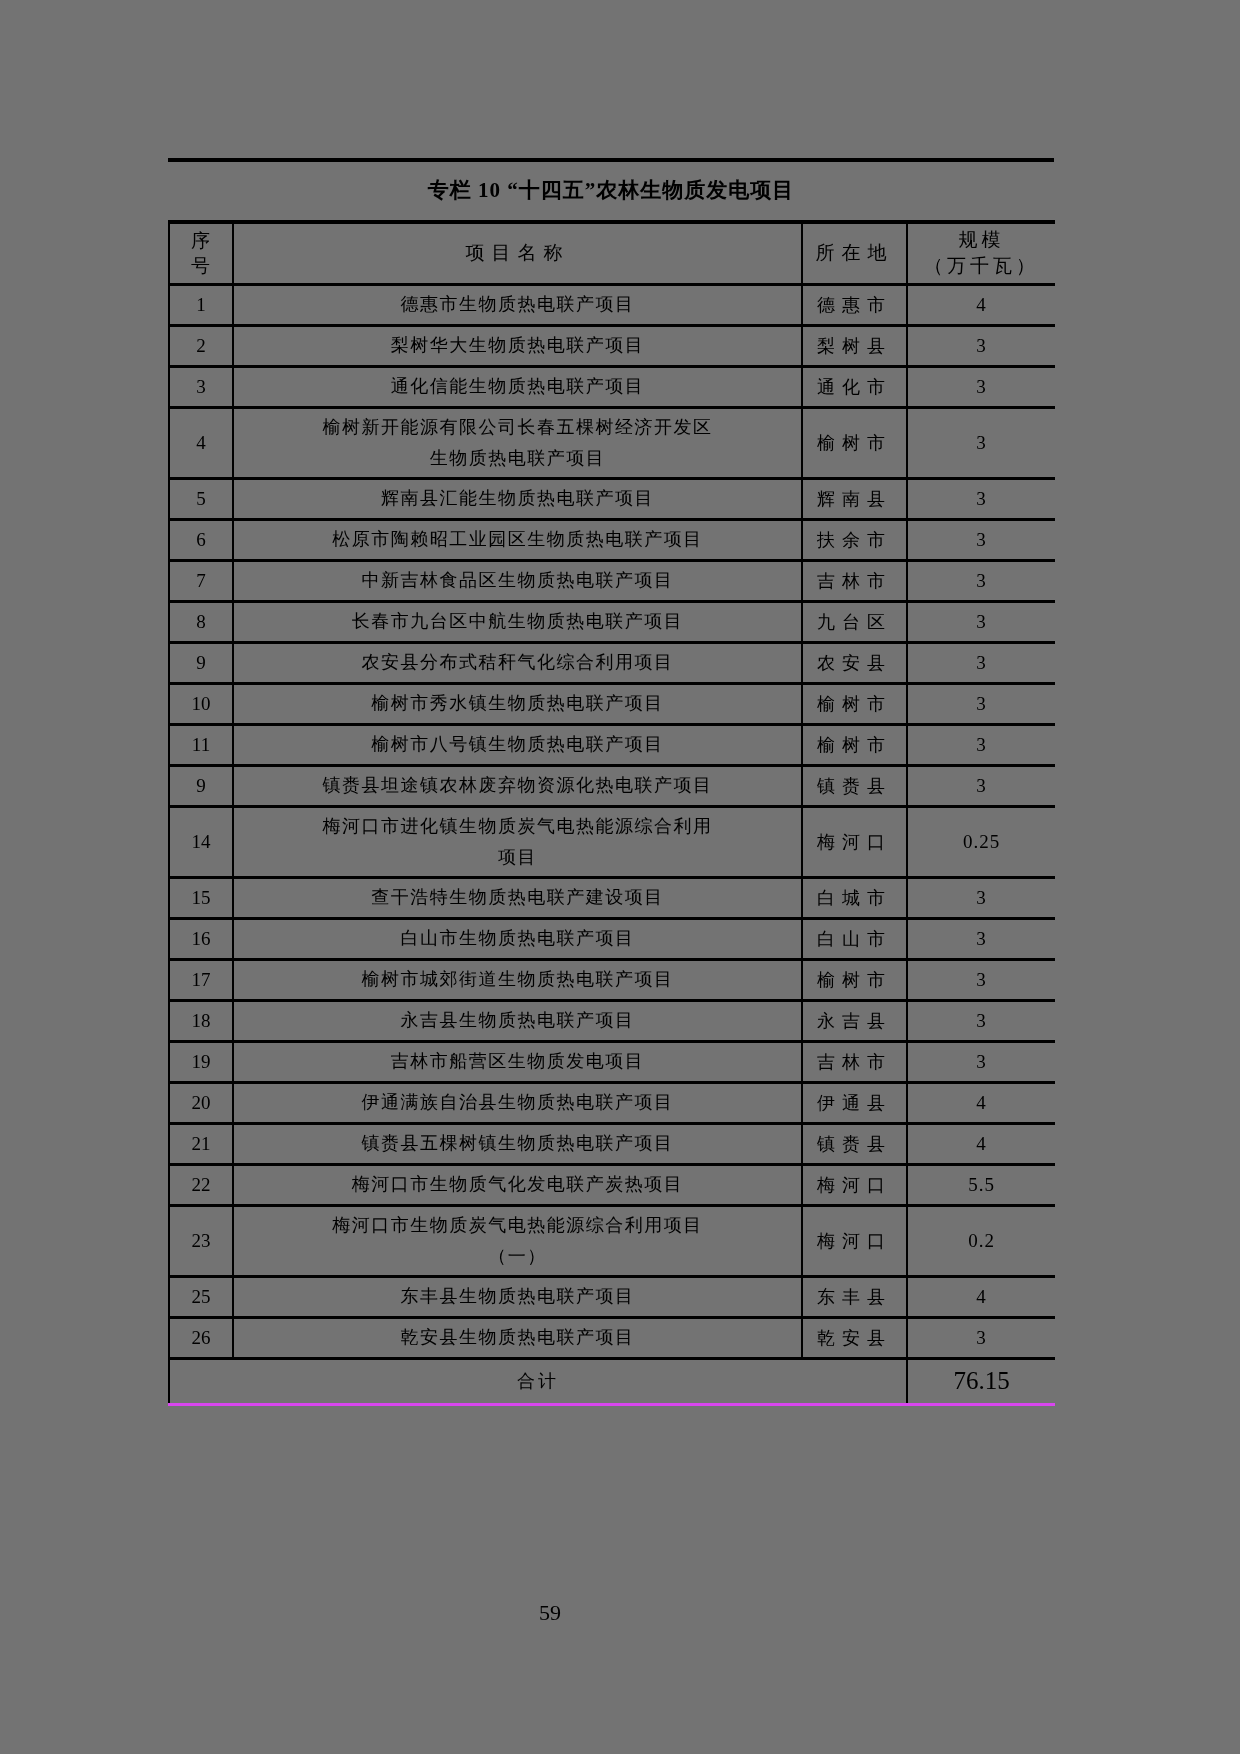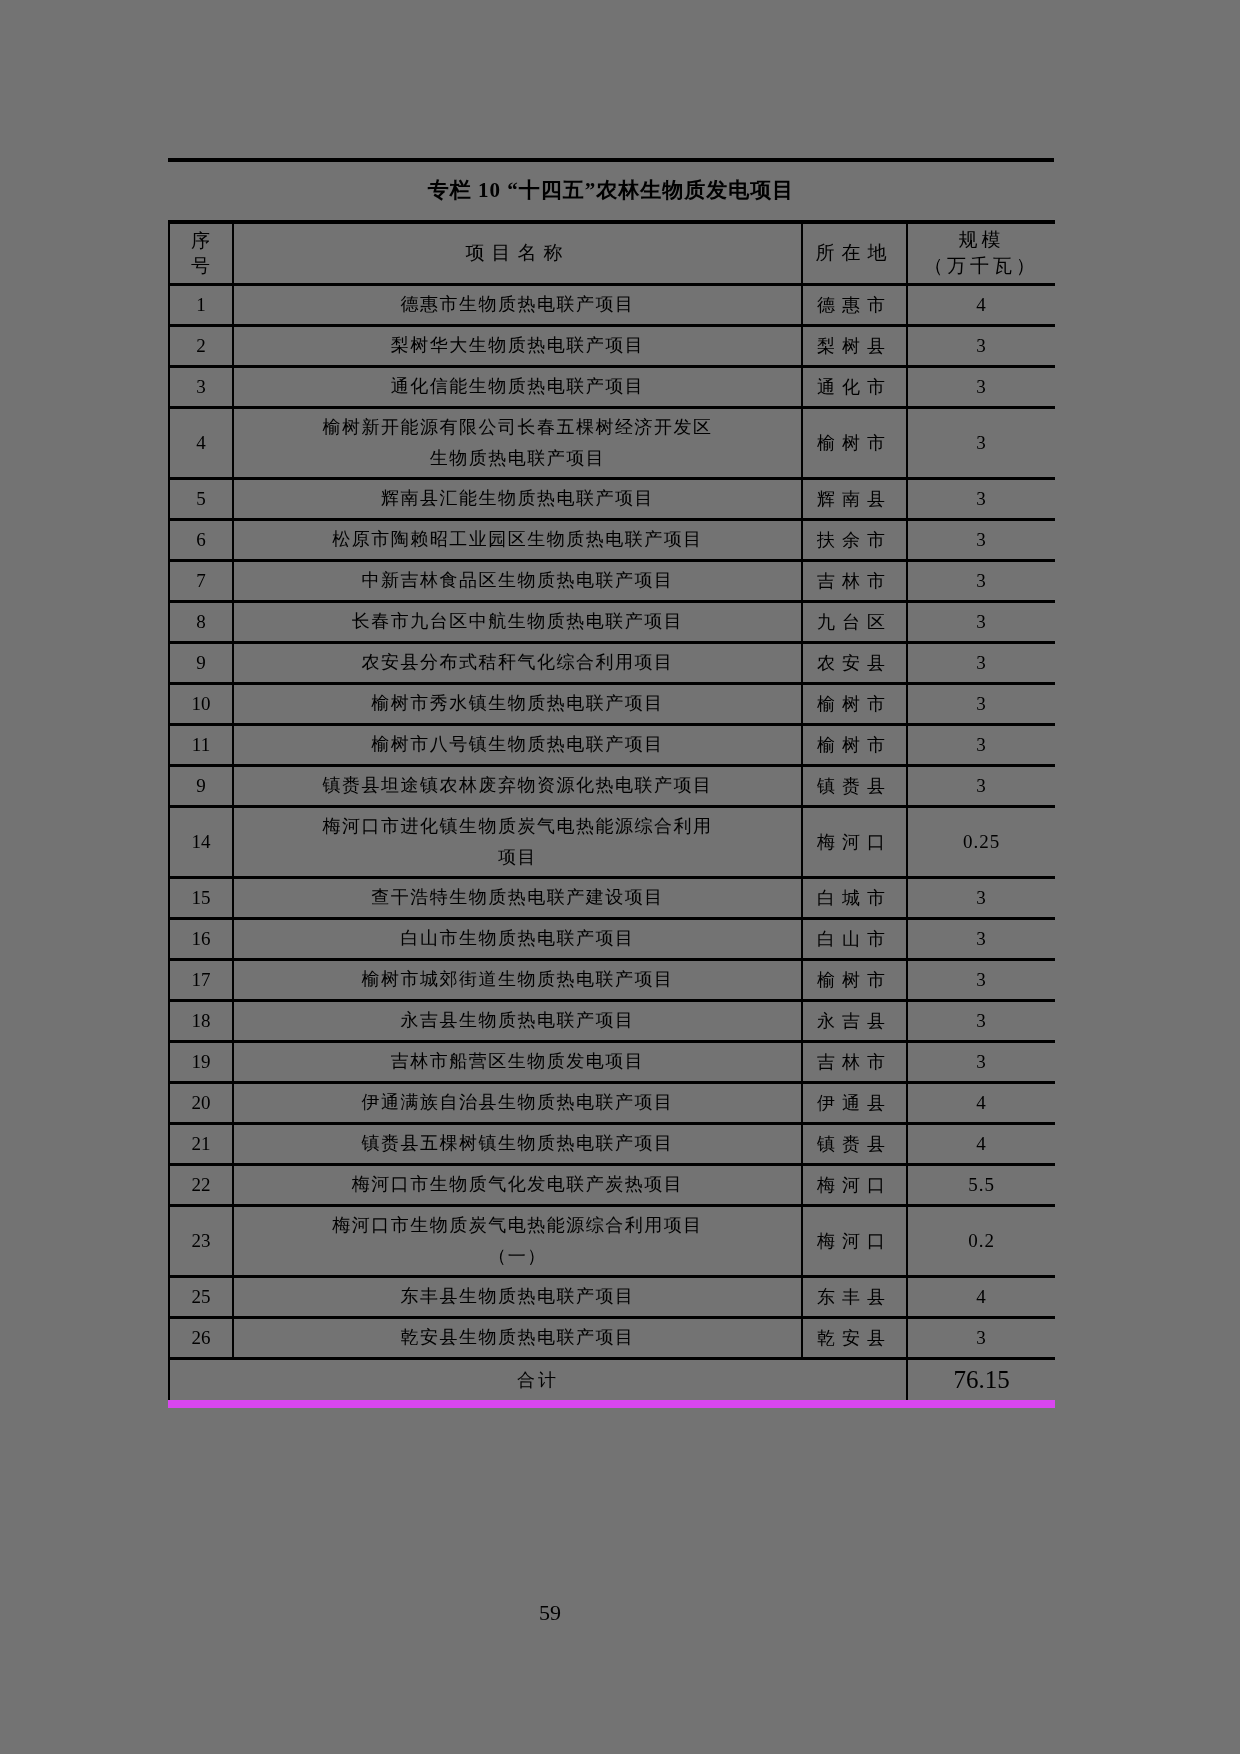--- a/index.html
+++ b/index.html
@@ -63,21 +63,21 @@
 
   tbody td { height: 41px; font-size: 18px; }
   td.c-no    { font-size: 19px; }
   td.c-name  { white-space: pre-line; line-height: 31px; letter-spacing: 1.5px; }
   td.c-loc   { letter-spacing: 7px; }
   td.c-scale { font-size: 19px; letter-spacing: 1px; }
 
   tfoot td {
     height: 46px;
     font-size: 18px;
-    border-bottom: 8px solid #d946ef;
+    border-bottom: 3px solid #d946ef;
   }
   td.total-label { letter-spacing: 3px; }
   td.total-value { font-size: 25px; }
 
   .pageno {
     position: absolute;
     top: 1600px;
     left: 0;
     width: 1100px;
     text-align: center;

